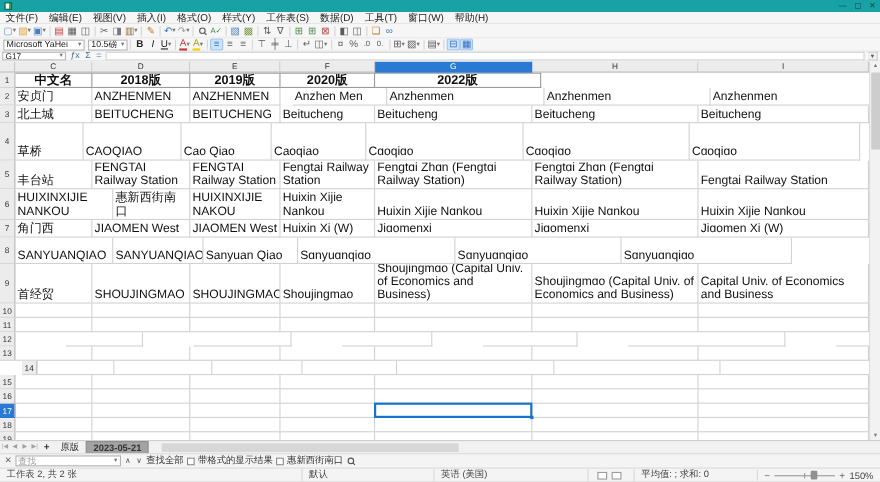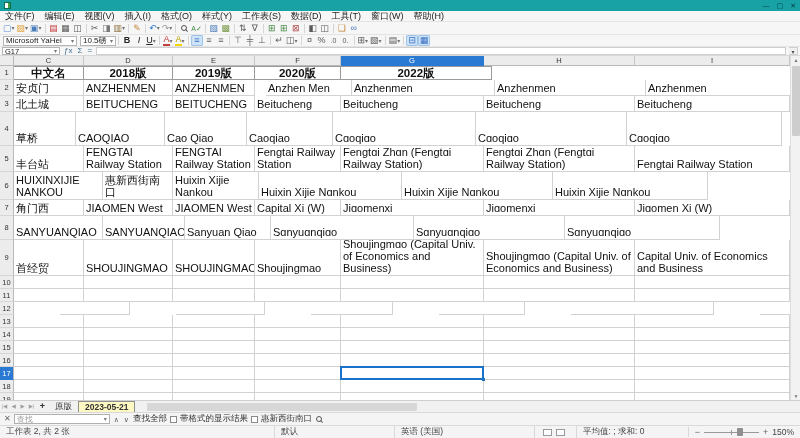--- a/index.html
+++ b/index.html
@@ -78,21 +78,21 @@
            border-left:1px solid #dedede;}
   .vs-arrow{width:10px;height:8px;font-size:5px;color:#777;display:flex;align-items:center;justify-content:center;}
   .vs-thumb{position:absolute;left:1px;width:8px;background:#cdcdcd;border-radius:1px;}
 
   
   .tabrow{position:absolute;top:400px;left:0;right:0;height:12px;background:#f1f1f1;
           border-top:1px solid #cfcfcf;display:flex;align-items:center;font-size:8.5px;color:#333;}
   .nav-btn{width:9px;text-align:center;color:#a0a0a0;font-size:5.5px;line-height:1;}
   .add-sheet{width:13px;text-align:center;color:#333;font-weight:700;font-size:9px;line-height:1;}
   .sheet-tab{padding:0 6px;height:12px;display:flex;align-items:center;white-space:nowrap;}
-  .sheet-tab.active{background:#fef9c3;border:1px solid #8f8f8f;font-weight:700;}
+  .sheet-tab.active{background:#a3a3a3;border:1px solid #8f8f8f;font-weight:700;}
   .hscroll{flex:1;height:12px;position:relative;}
   .hs-thumb{position:absolute;top:2px;height:8px;background:#d7d7d7;border-radius:1px;}
 
   
   .findbar{position:absolute;top:412px;left:0;right:0;height:13px;background:#f4f4f4;
            border-top:1px solid #d9d9d9;display:flex;align-items:center;gap:3px;padding:0 4px;
            font-size:8.5px;color:#333;}
   .fclose{color:#666;font-size:8px;line-height:1;}
   .find-input{width:96px;height:10px;border:1px solid #b0b0b0;background:#fff;display:flex;
               align-items:center;padding:0 2px;color:#999;font-size:8px;}
@@ -399,31 +399,32 @@
           <div class="cell" style="width: 82px; height: 26px;">FENGTAI Railway Station</div>
           <div class="cell" style="width: 86px; height: 26px;">Fengtai Railway Station</div>
           <div class="cell" style="width: 143px; height: 26px;">Fengtɑi Zhɑn (Fengtɑi Railway Station)</div>
           <div class="cell" style="width: 151px; height: 26px;">Fengtɑi Zhɑn (Fengtɑi Railway Station)</div>
           <div class="cell" style="width: 155px; height: 26px;">Fengtai Railway Station</div>
         </div>
         <div class="grow" style="height: 28px;">
           <div class="row-hdr">6</div>
           <div class="cell" style="width: 89px; height: 28px;">HUIXINXIJIE NANKOU</div>
           <div class="cell" style="width: 70px; height: 28px;">惠新西街南口</div>
+          <div class="cell" style="width: 82px; height: 28px;">HUIXINXIJIE NAKOU</div>
           <div class="cell" style="width: 86px; height: 28px;">Huixin Xijie Nankou</div>
           <div class="cell" style="width: 143px; height: 28px;">Huixin Xijie Nɑnkou</div>
           <div class="cell" style="width: 151px; height: 28px;">Huixin Xijie Nɑnkou</div>
           <div class="cell" style="width: 155px; height: 28px;">Huixin Xijie Nɑnkou</div>
         </div>
         <div class="grow" style="height: 16px;">
           <div class="row-hdr">7</div>
           <div class="cell" style="width: 70px; height: 16px;">角门西</div>
           <div class="cell" style="width: 89px; height: 16px;">JIAOMEN West</div>
           <div class="cell" style="width: 82px; height: 16px;">JIAOMEN West</div>
-          <div class="cell" style="width: 86px; height: 16px;">Capital Xi (W)</div>
+          <div class="cell" style="width: 86px; height: 16px;">Huixin Xi (W)</div>
           <div class="cell" style="width: 143px; height: 16px;">Jiɑomenxi</div>
           <div class="cell" style="width: 151px; height: 16px;">Jiɑomenxi</div>
           <div class="cell" style="width: 155px; height: 16px;">Jiɑomen Xi (W)</div>
         </div>
         <div class="grow" style="height: 24px;">
           <div class="row-hdr">8</div>
           <div class="cell" style="width: 89px; height: 24px;">SANYUANQIAO</div>
           <div class="cell" style="width: 82px; height: 24px;">SANYUANQIAO</div>
           <div class="cell" style="width: 86px; height: 24px;">Sanyuan Qiao</div>
           <div class="cell" style="width: 143px; height: 24px;">Sɑnyuɑnqiɑo</div>
@@ -473,21 +474,21 @@
         <div class="grow" style="height: 13px;">
           <div class="row-hdr">13</div>
           <div class="cell" style="width: 70px; height: 13px;"></div>
           <div class="cell" style="width: 89px; height: 13px;"></div>
           <div class="cell" style="width: 82px; height: 13px;"></div>
           <div class="cell" style="width: 86px; height: 13px;"></div>
           <div class="cell" style="width: 143px; height: 13px;"></div>
           <div class="cell" style="width: 151px; height: 13px;"></div>
           <div class="cell" style="width: 155px; height: 13px;"></div>
         </div>
-        <div class="grow" style="height: 13px;">
+        <div class="grow" style="height: 13px; margin-left: 20px;">
           <div class="row-hdr">14</div>
           <div class="cell" style="width: 70px; height: 13px;"></div>
           <div class="cell" style="width: 89px; height: 13px;"></div>
           <div class="cell" style="width: 82px; height: 13px;"></div>
           <div class="cell" style="width: 86px; height: 13px;"></div>
           <div class="cell" style="width: 143px; height: 13px;"></div>
           <div class="cell" style="width: 151px; height: 13px;"></div>
           <div class="cell" style="width: 155px; height: 13px;"></div>
         </div>
         <div class="grow" style="height: 13px;">

